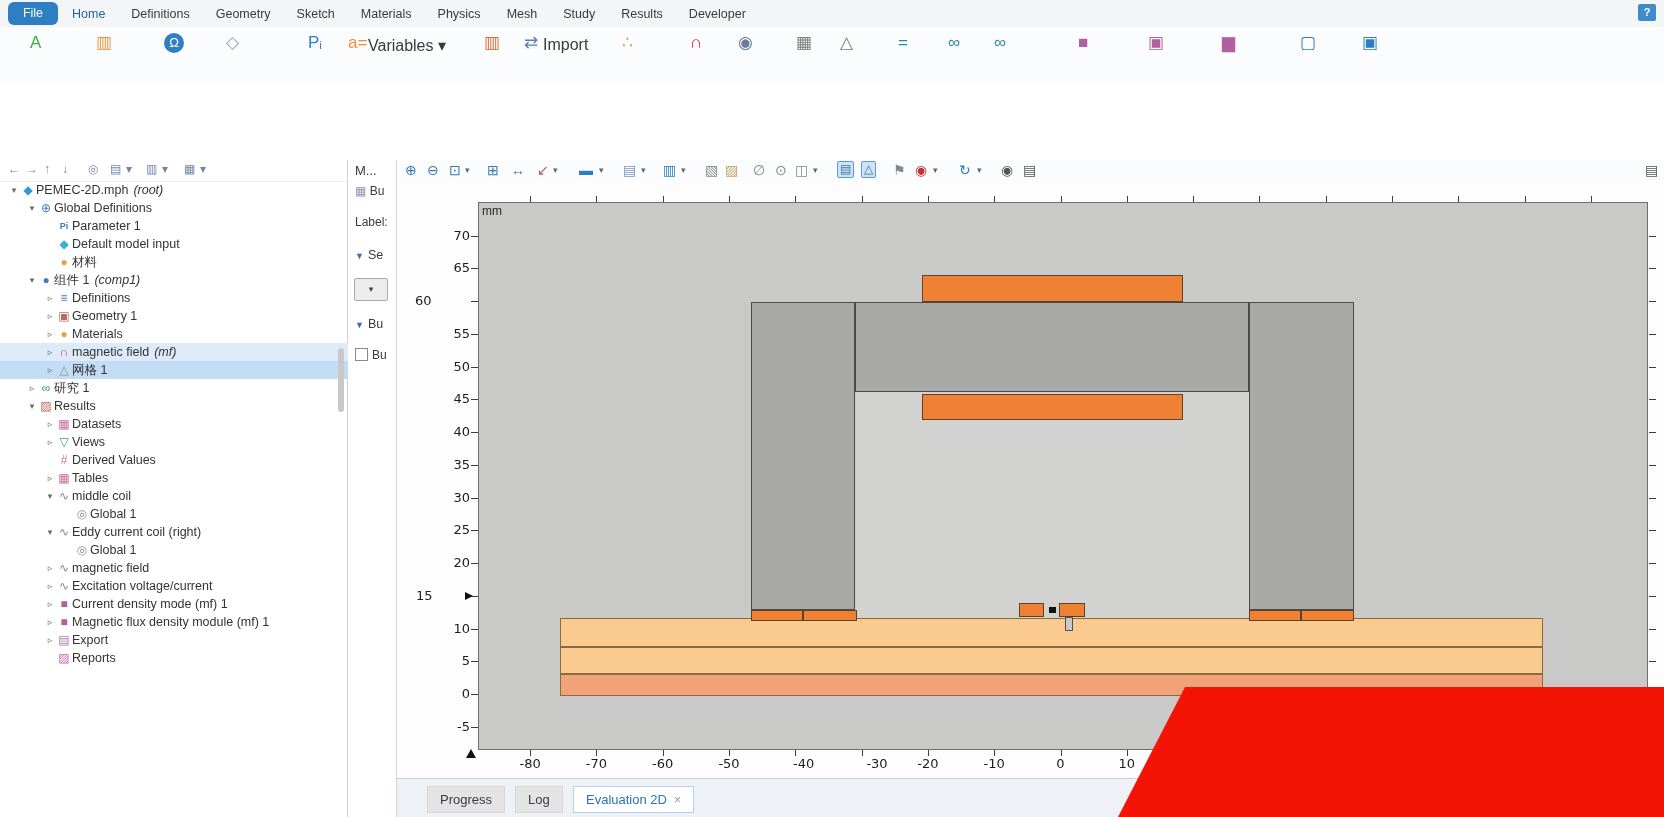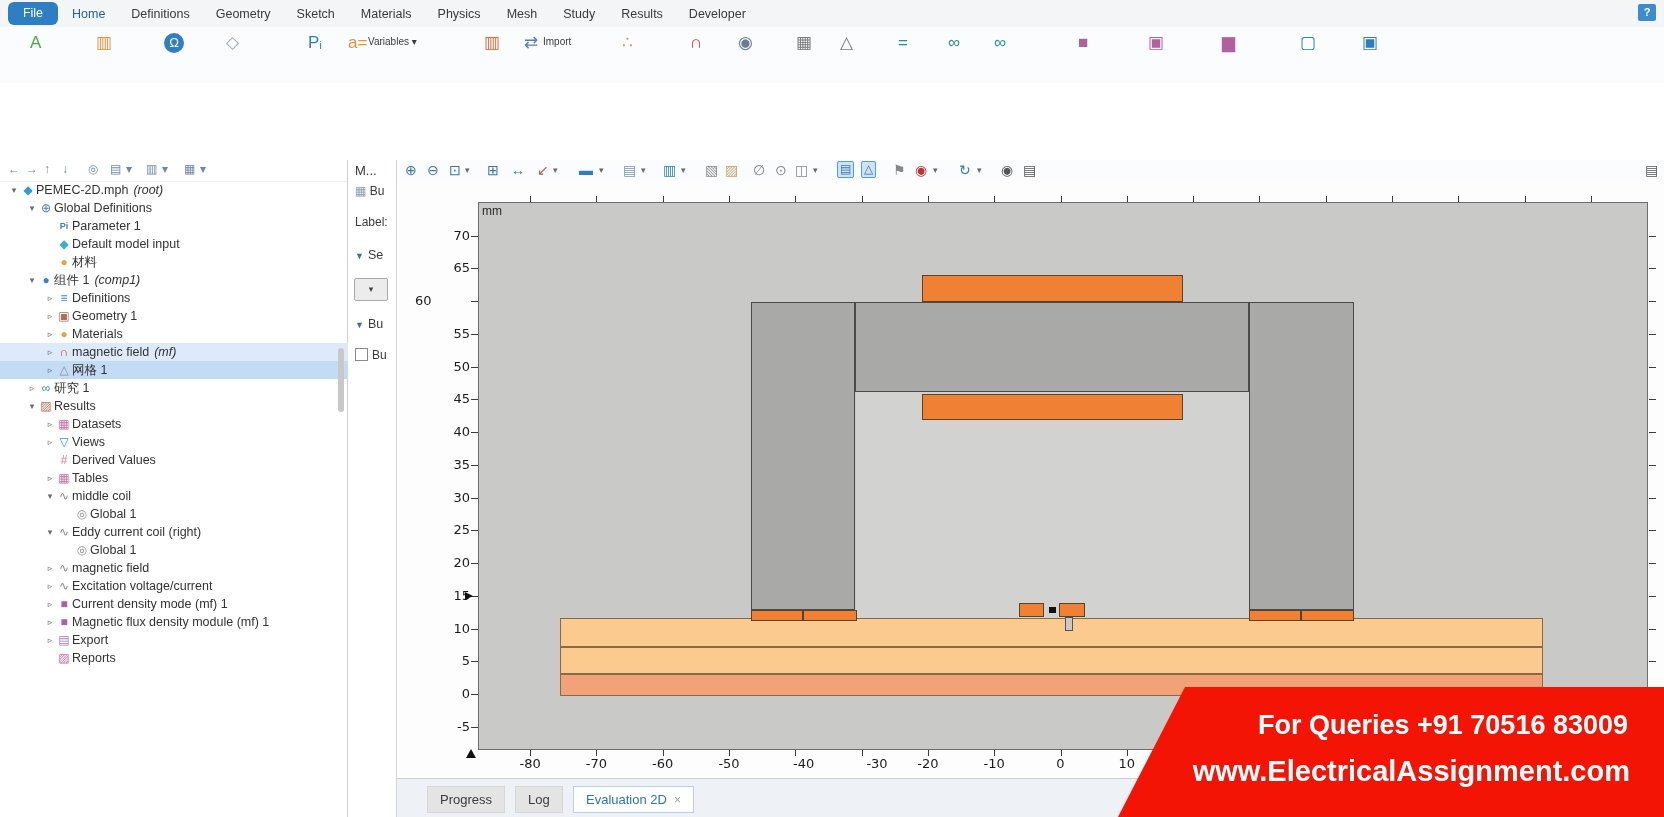--- a/index.html
+++ b/index.html
@@ -9,21 +9,21 @@
   #menubar{position:absolute;left:0;top:0;width:1664px;height:27px;background:#f4f5f6;border-bottom:1px solid #e2e2e2;}
   #file-btn{position:absolute;left:8px;top:2px;width:50px;height:23px;background:#2d7ec3;color:#fff;font-size:12.5px;text-align:center;line-height:23px;border-radius:6px;}
   #menu-items{position:absolute;left:72px;top:0;height:27px;display:flex;align-items:center;gap:26px;font-size:12.5px;color:#3a3a3a;}
   #menu-items .mi{white-space:nowrap;}
   #menu-items .mi.active{color:#1f62a8;}
   #help-btn{position:absolute;right:8px;top:4px;width:18px;height:17px;background:#3f8ccc;color:#fff;font-size:11px;font-weight:bold;text-align:center;line-height:17px;border-radius:2px;}
 
   
   #ribbon{position:absolute;left:0;top:27px;width:1664px;height:56px;background:#fbfcfd;}
   #ribbon .ric{position:absolute;top:6px;font-size:17px;line-height:20px;}
-  #ribbon .rtxt{position:absolute;top:9px;font-size:10px;color:#3a3a3a;white-space:nowrap;}
+  #ribbon .rtxt{position:absolute;top:9px;font-size:16px;color:#3a3a3a;white-space:nowrap;}
 
   
   #banner-top{position:absolute;left:0;top:55px;width:1664px;height:105px;background:#f41405;z-index:40;display:flex;align-items:center;justify-content:center;}
   #banner-top .bt{color:#fff;font-size:26px;font-weight:bold;letter-spacing:.2px;white-space:nowrap;}
 
   
   #left-panel{position:absolute;left:0;top:160px;width:347px;height:657px;background:#fff;border-right:1px solid #d0d0d0;}
   #mb-toolbar{position:absolute;left:0;top:0;width:100%;height:21px;border-bottom:1px solid #eee;}
   #mb-toolbar .ti{position:absolute;top:2px;font-size:12px;color:#6f87a8;}
   #tree{position:absolute;left:0;top:21px;width:100%;}
@@ -362,21 +362,21 @@
         <div class="ticklbl" style="left: 19px; top: 243px; width: 54px; text-align: right;">40</div>
         <div class="tick" style="left: 74px; top: 251px; width: 7px; height: 1px;"></div>
         <div class="ticklbl" style="left: 19px; top: 275.75px; width: 54px; text-align: right;">35</div>
         <div class="tick" style="left: 74px; top: 283.75px; width: 7px; height: 1px;"></div>
         <div class="ticklbl" style="left: 19px; top: 308.5px; width: 54px; text-align: right;">30</div>
         <div class="tick" style="left: 74px; top: 316.5px; width: 7px; height: 1px;"></div>
         <div class="ticklbl" style="left: 19px; top: 341.25px; width: 54px; text-align: right;">25</div>
         <div class="tick" style="left: 74px; top: 349.25px; width: 7px; height: 1px;"></div>
         <div class="ticklbl" style="left: 19px; top: 374px; width: 54px; text-align: right;">20</div>
         <div class="tick" style="left: 74px; top: 382px; width: 7px; height: 1px;"></div>
-        <div class="ticklbl" style="left: 19px; top: 406.75px; width: 54px; text-align: right;">15</div>
+        <div class="ticklbl" style="left: 19px; top: 406.75px; width: 54px; text-align: left;">15</div>
         <div class="tick" style="left: 74px; top: 414.75px; width: 7px; height: 1px;"></div>
         <div class="ticklbl" style="left: 19px; top: 439.5px; width: 54px; text-align: right;">10</div>
         <div class="tick" style="left: 74px; top: 447.5px; width: 7px; height: 1px;"></div>
         <div class="ticklbl" style="left: 19px; top: 472.25px; width: 54px; text-align: right;">5</div>
         <div class="tick" style="left: 74px; top: 480.25px; width: 7px; height: 1px;"></div>
         <div class="ticklbl" style="left: 19px; top: 505px; width: 54px; text-align: right;">0</div>
         <div class="tick" style="left: 74px; top: 513px; width: 7px; height: 1px;"></div>
         <div class="ticklbl" style="left: 19px; top: 537.75px; width: 54px; text-align: right;">-5</div>
         <div class="tick" style="left: 74px; top: 545.75px; width: 7px; height: 1px;"></div>
         <div class="ticklbl" style="left: 113.1px; top: 575px; width: 40px; text-align: center;">-80</div>
@@ -451,17 +451,15 @@
       <div class="tab" style="left: 118px;">
         <span>Log</span>
       </div>
       <div class="tab active" style="left: 176px;">
         <span>Evaluation 2D</span>
         <span class="closex">×</span>
       </div>
     </div>
 
   <div id="banner-bottom">
-    <div class="l1">For Queries +91 70516 83009</div>
-    <div class="l2">www.ElectricalAssignment.com</div>
   </div>
 
 </div>
 
 </body></html>

